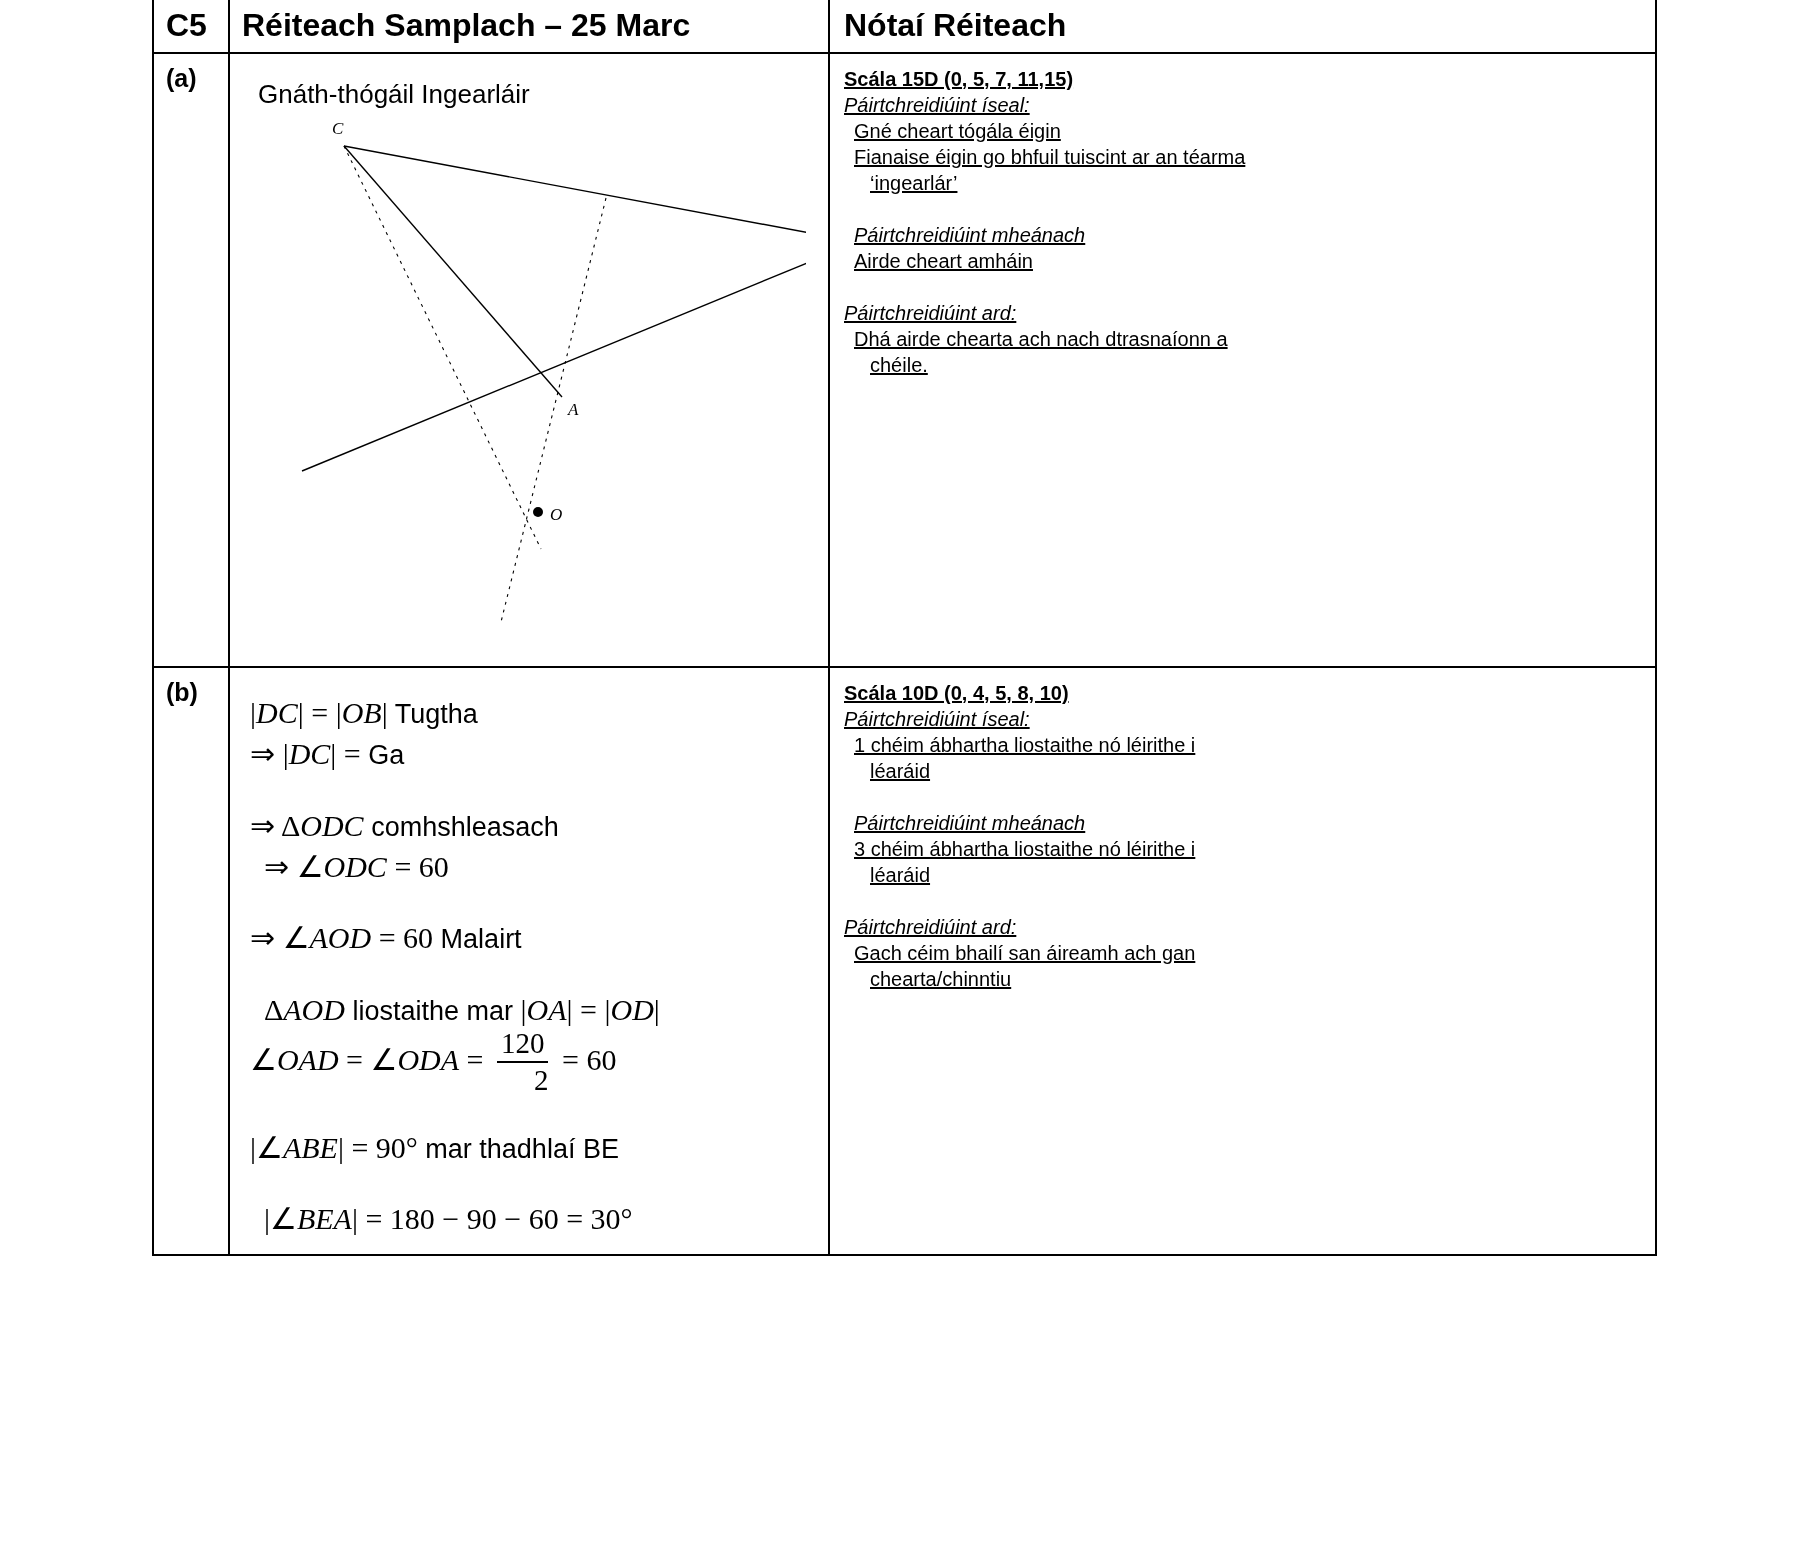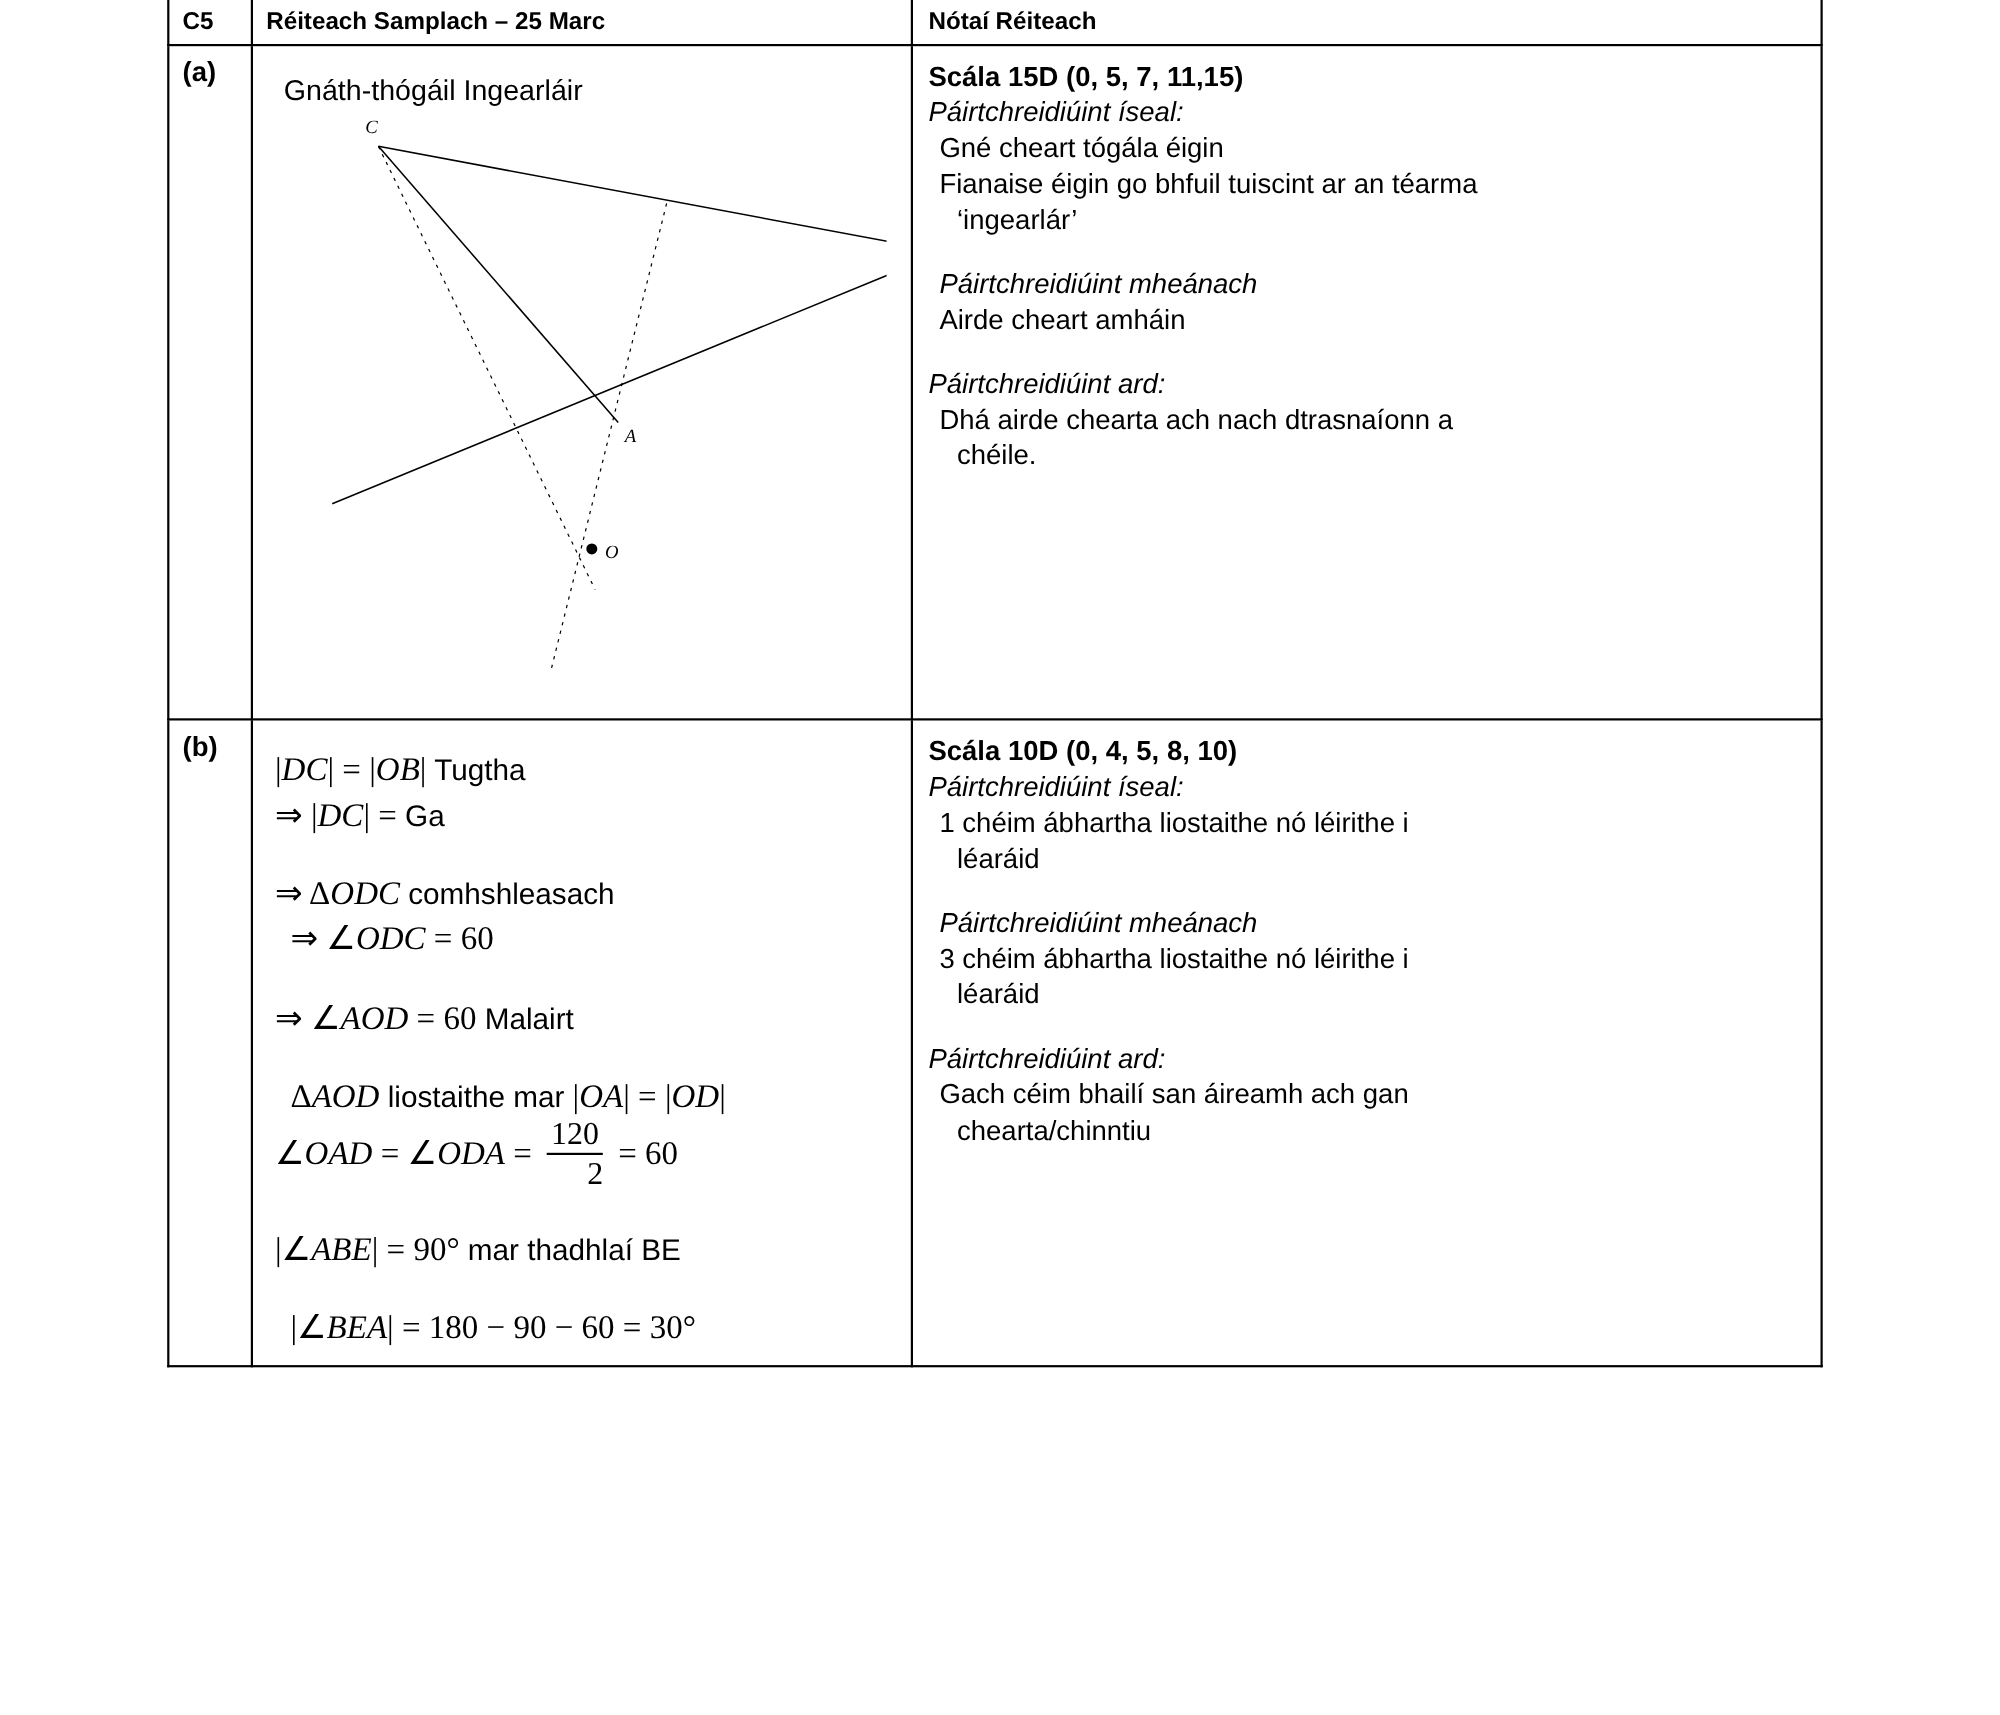--- a/index.html
+++ b/index.html
@@ -41,21 +41,21 @@
     border-top: none;
   }
 
   col.c-part  { width: 76px; }
   col.c-work  { width: 600px; }
   col.c-notes { width: 827px; }
 
   
   .hdr-cell {
     font-weight: bold;
-    font-size: 22px;
+    font-size: 32px;
     line-height: 1.25;
     padding: 5px 0 7px 12px !important;
     white-space: nowrap;
     margin-top: 15px;
   }
   .hdr-cell.notes { padding-left: 14px !important; }
 
   
   .part-cell {
     font-weight: bold;
@@ -126,22 +126,23 @@
     font-size: 29px;
     line-height: 1.05;
   }
   .indent1 { padding-left: 14px; }
 
   
   .notes-cell {
     padding: 12px 16px 14px 14px !important;
   }
   .note-line {
-    font-size: 25px;
+    font-size: 20px;
     line-height: 1.30;
+    text-decoration: underline;
   }
   .note-line.bold   { font-weight: bold; }
   .note-line.italic { font-style: italic; }
   .note-line.just   { text-align: justify; text-align-last: left; }
   .note-line.lead   { padding-left: 10px; }
   .note-line.hang   { padding-left: 26px; }
   .note-spacer { height: 26px; }
 </style>
 </head>
 <body>

